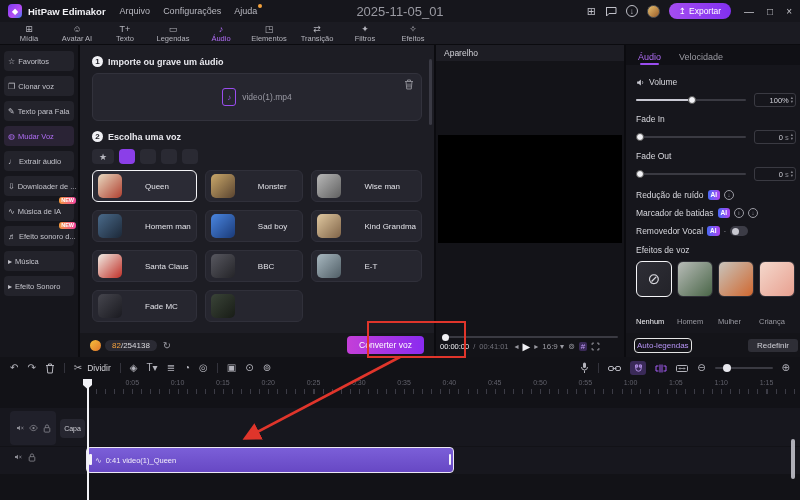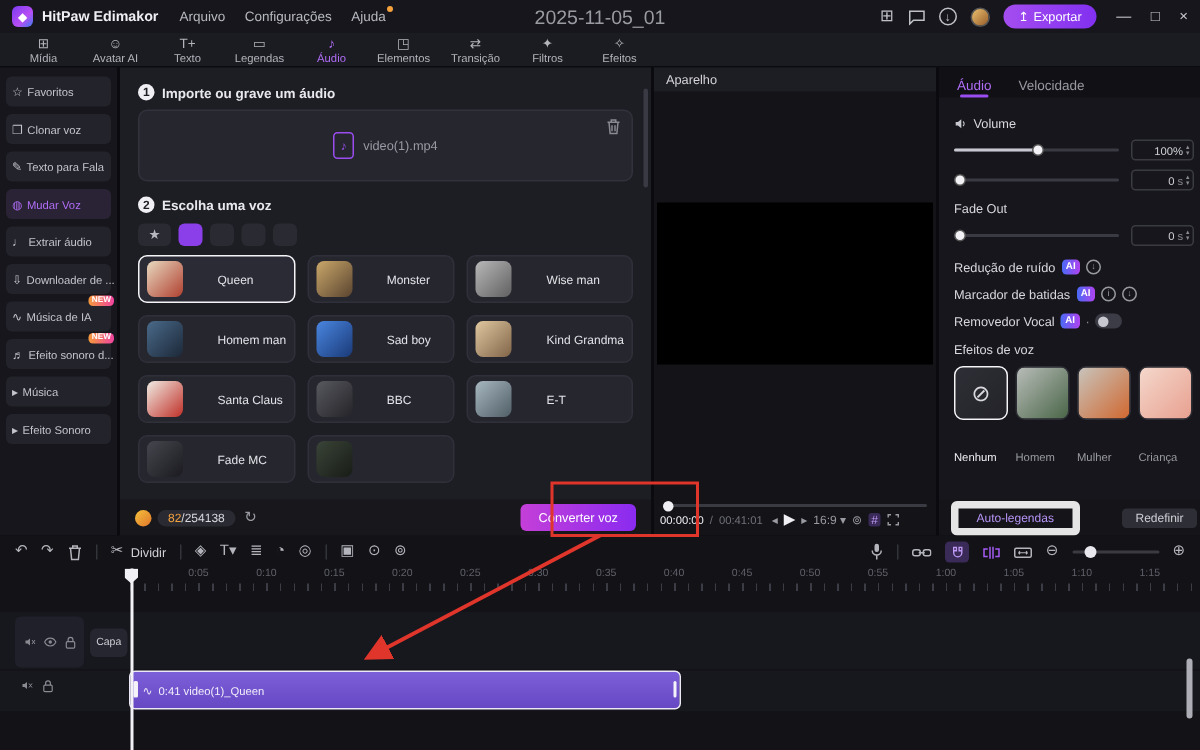--- a/index.html
+++ b/index.html
@@ -87,21 +87,21 @@
 .toggle .tk{position:absolute;left:1.5px;top:1.5px;width:7px;height:7px;border-radius:50%;background:#c8c8d0}
 .ai-badge{background:linear-gradient(90deg,#4a6af5,#b043f0);color:#fff;font-size:6.5px;font-weight:bold;border-radius:3px;padding:1px 3px;line-height:8px}
 .circ-ic{width:10px;height:10px;border:1px solid #9a9aa2;border-radius:50%;display:flex;align-items:center;justify-content:center;font-size:6px;color:#9a9aa2;flex:none}
 .fx-row{display:flex;gap:5px;margin-top:6px}
 .fx-card{width:36px}
 .fx-thumb{width:36px;height:36px;border-radius:6px;border:1px solid #2e2e36;display:flex;align-items:center;justify-content:center;font-size:15px;color:#d8d8de}
 .fx-card.selected .fx-thumb{border:1.5px solid #f5f5f8}
 .fx-lb{font-size:7.5px;color:#9a9aa2;margin-top:20px;white-space:nowrap}
 .fx-card.selected .fx-lb{color:#f0f0f4}
 .pr-bottom{position:absolute;left:0;right:0;bottom:0;height:24px;background:#141419;display:flex;align-items:center;justify-content:space-between;padding:0 8px}
-.autocap-btn{border:5px solid #e5e5e5;color:#b794f6;background:none;border-radius:4px;font-size:8px;padding:2px 12px}
+.autocap-btn{border:1px solid #e5e5e5;color:#b794f6;background:none;border-radius:4px;font-size:8px;padding:2px 2px}
 .reset-btn{background:#2e2e36;color:#cfcfd6;border:none;border-radius:3px;font-size:8px;padding:2px 9px}
 
 .timeline{position:absolute;left:0;top:357px;width:800px;height:143px;background:#121217}
 .tl-toolbar{height:22px;display:flex;align-items:center;padding:0 10px;gap:9px;color:#b4b4bc}
 .tl-ic{font-size:10px;color:#b4b4bc;line-height:1}
 .tl-div{width:1px;height:10px;background:#33333c}
 .split-lb{font-size:8.5px;color:#d0d0d6;margin-left:-4px}
 .tl-right{margin-left:auto;display:flex;align-items:center;gap:9px}
 .magnet-btn{width:16px;height:14px;background:#3a2a58;border-radius:3px;display:flex;align-items:center;justify-content:center}
 .zoom-slider{width:58px;height:2px;background:#3a3a42;border-radius:1px;position:relative}
@@ -376,20 +376,23 @@
             <span class="knob" style="left:47%"></span>
           </span>
         <span class="val-box">
             <span>100%</span>
             <span class="stepper">
               <span>▴</span>
               <span>▾</span>
             </span>
           </span>
       </div>
+      <div class="pr-label-row">
+          <span>Fade In</span>
+        </div>
       <div class="slider-row">
         <span class="slider">
             <span class="knob" style="left:0"></span>
           </span>
         <span class="val-box">
             <span>0</span>
             <span style="color:#8a8a92">s</span>
             <span class="stepper">
               <span>▴</span>
               <span>▾</span>

